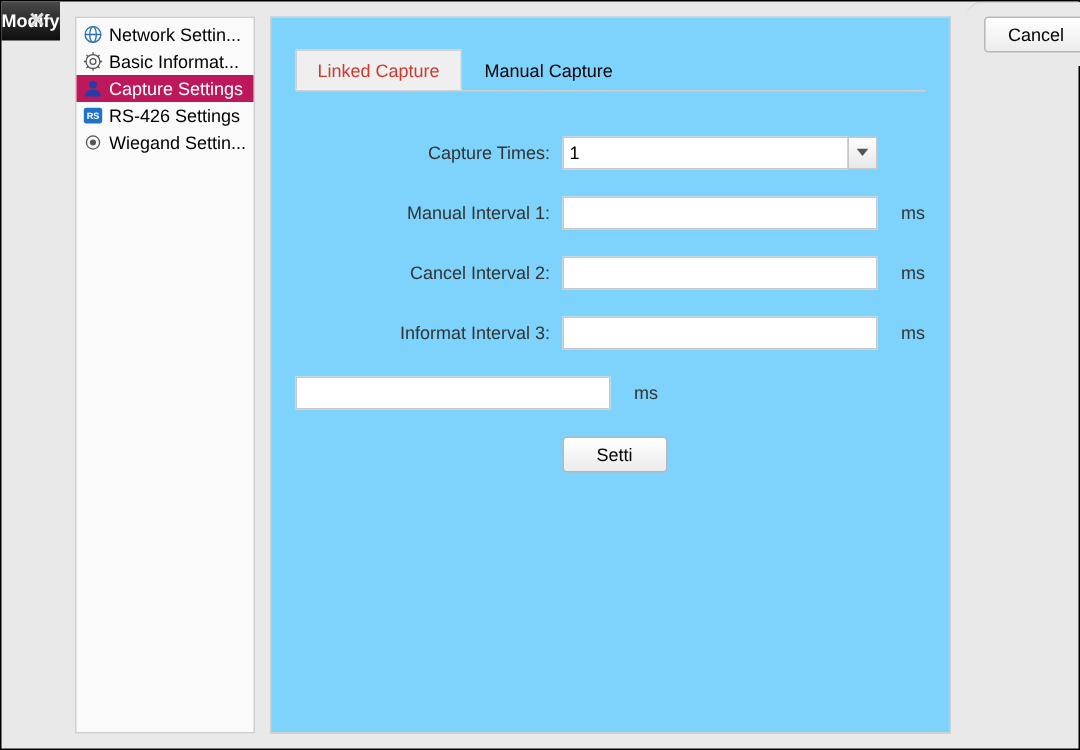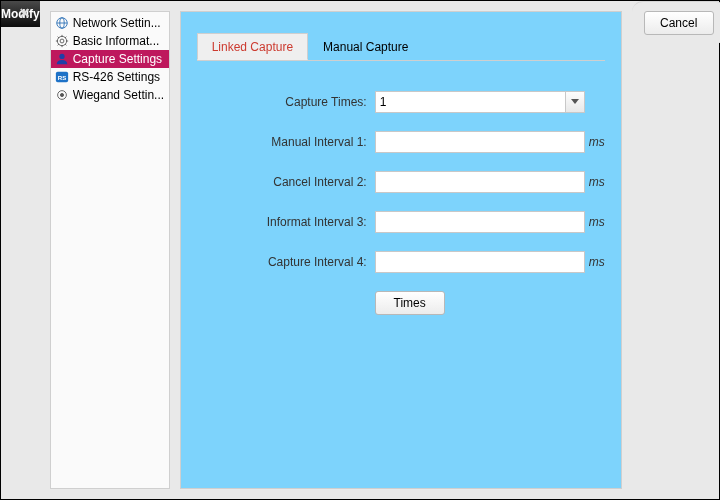--- a/index.html
+++ b/index.html
@@ -161,23 +161,22 @@
     border: 1px solid #c8c8c8;
     background: linear-gradient(#fdfdfd, #e8e8e8);
     box-sizing: border-box;
     padding: 0;
     cursor: pointer;
     display: flex;
     align-items: center;
     justify-content: center;
   }
   .unit {
-    margin-left: 4px;
+    margin-left: 16px;
     color: #333;
-    font-style: italic;
   }
   .save-row {
     display: flex;
     justify-content: flex-start;
     padding-left: 178px;
     margin-top: 8px;
   }
   .btn {
     height: 24px;
     min-width: 70px;
@@ -320,27 +319,26 @@
           <div class="unit">ms</div>
         </div>
 
         <div class="form-row">
           <div class="form-label">Informat Interval 3:</div>
           <input class="form-input" type="text" value="" style="">
           <div class="unit">ms</div>
         </div>
 
         <div class="form-row">
-          <div class="form-label">Capture Interval 4:</div>
           <input class="form-input" type="text" value="" style="">
           <div class="unit">ms</div>
         </div>
 
         <div class="save-row">
-          <button class="btn">Times</button>
+          <button class="btn">Setti</button>
         </div>
 
       </div>
 
     </div>
 
   </div>
 
   <div class="footer">
     <button class="btn">Cancel</button>

